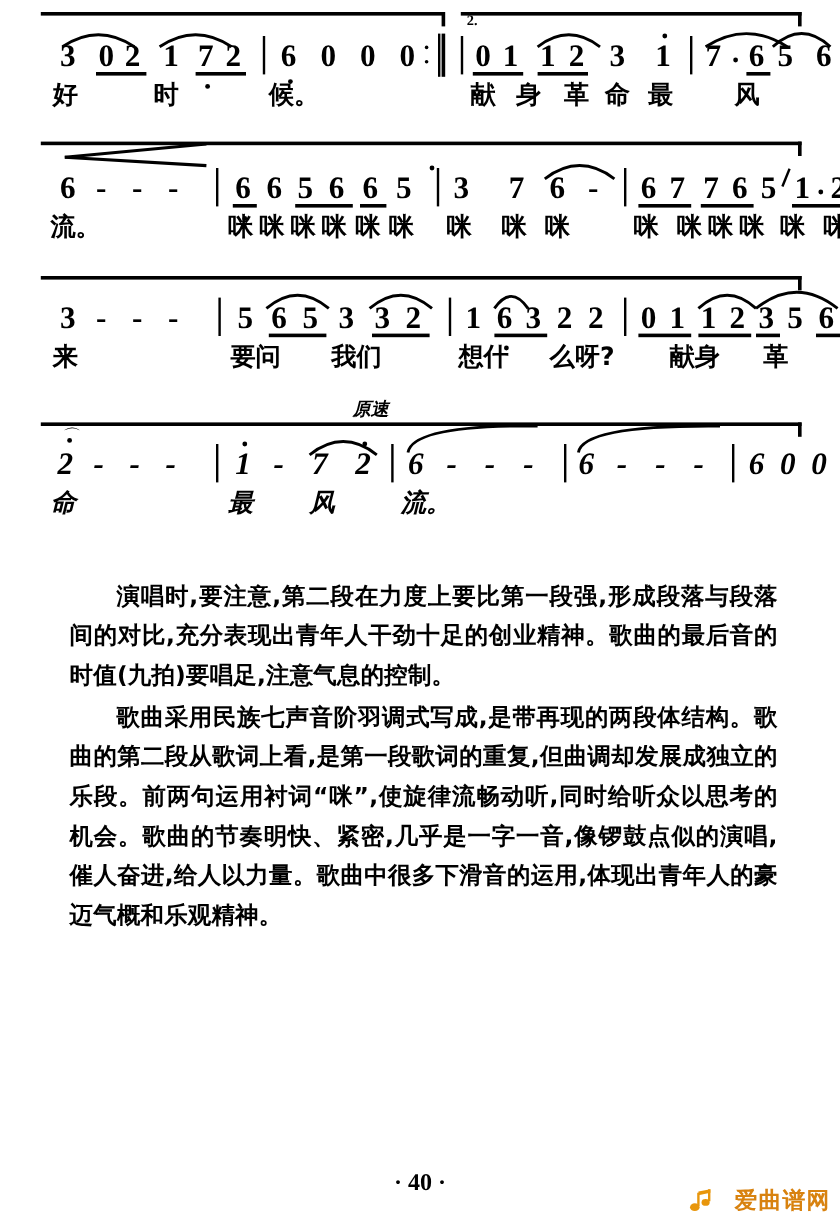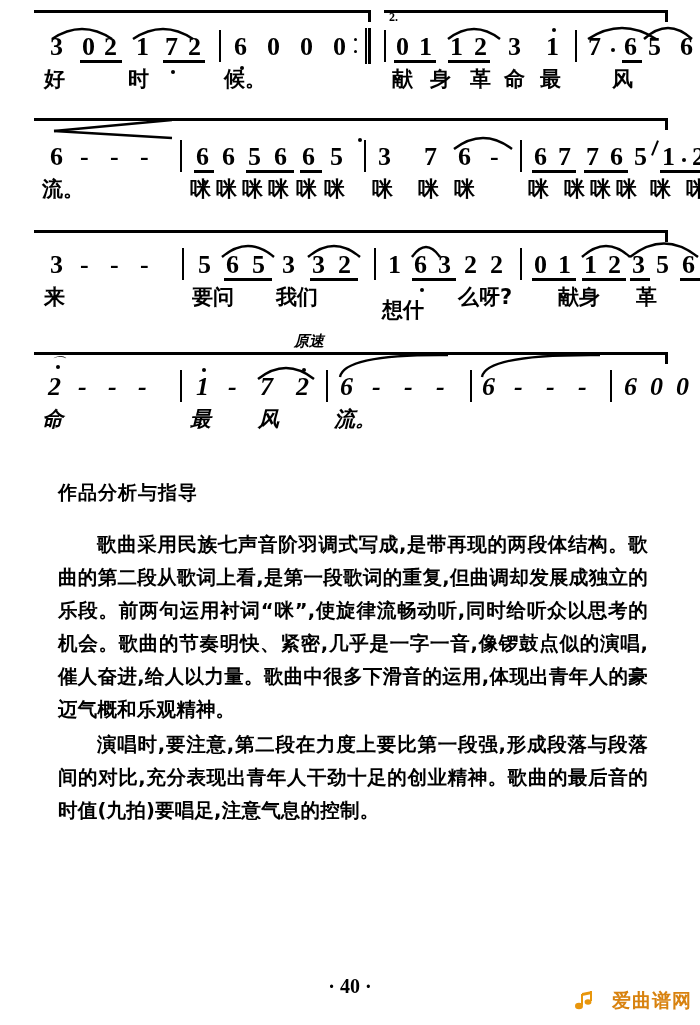--- a/index.html
+++ b/index.html
@@ -460,21 +460,21 @@
       <span class="n" style="left:648px;">6</span>
 
       <div class="beam" style="left:646px; width:44px;"></div>
 
     </div>
 
     <div class="lyric-line">
       <span class="ly" style="left:10px;">来</span>
       <span class="ly" style="left:158px;">要问</span>
       <span class="ly" style="left:242px;">我们</span>
-      <span class="ly" style="left:348px;margin-top:13px;">想什</span>
+      <span class="ly" style="left:348px;">想什</span>
       <span class="ly" style="left:424px;">么呀?</span>
       <span class="ly" style="left:524px;">献身</span>
       <span class="ly" style="left:602px;">革</span>
     </div>
   </div>
 
   <div class="staff-row" style="top:336px;font-style:italic;">
     <div class="tempo-label" style="left:260px; top:-4px;">原速</div>
     <div class="sysline" style="left:0px; width:634px; top:16px;"></div>
     <div class="sysline-hook" style="left:631px; top:16px; height:12px;"></div>
@@ -532,23 +532,22 @@
       <span class="ly" style="left:8px;">命</span>
       <span class="ly" style="left:156px;">最</span>
       <span class="ly" style="left:224px;">风</span>
       <span class="ly" style="left:300px;">流。</span>
     </div>
   </div>
 
 </div>
 
 <div id="analysis">
-  <h2>作品分析与指导</h2>
+  <p>演唱时,要注意,第二段在力度上要比第一段强,形成段落与段落间的对比,充分表现出青年人干劲十足的创业精神。歌曲的最后音的时值(九拍)要唱足,注意气息的控制。</p>
   <p>歌曲采用民族七声音阶羽调式写成,是带再现的两段体结构。歌曲的第二段从歌词上看,是第一段歌词的重复,但曲调却发展成独立的乐段。前两句运用衬词“咪”,使旋律流畅动听,同时给听众以思考的机会。歌曲的节奏明快、紧密,几乎是一字一音,像锣鼓点似的演唱,催人奋进,给人以力量。歌曲中很多下滑音的运用,体现出青年人的豪迈气概和乐观精神。</p>
-  <p>演唱时,要注意,第二段在力度上要比第一段强,形成段落与段落间的对比,充分表现出青年人干劲十足的创业精神。歌曲的最后音的时值(九拍)要唱足,注意气息的控制。</p>
 </div>
 
 <div id="footer-page">· 40 ·</div>
 
 <div id="watermark">
   <span class="wm-icon">
     <svg width="22" height="22" viewBox="0 0 22 22">
       <path d="M8,3 L18,1 L18,4 L8,6 Z" fill="#e8960c"></path>
       <path d="M7,4 L9,4 L9,15 L7,15 Z" fill="#e8960c"></path>
       <path d="M16,1 L18,1 L18,11 L16,11 Z" fill="#e8960c"></path>

